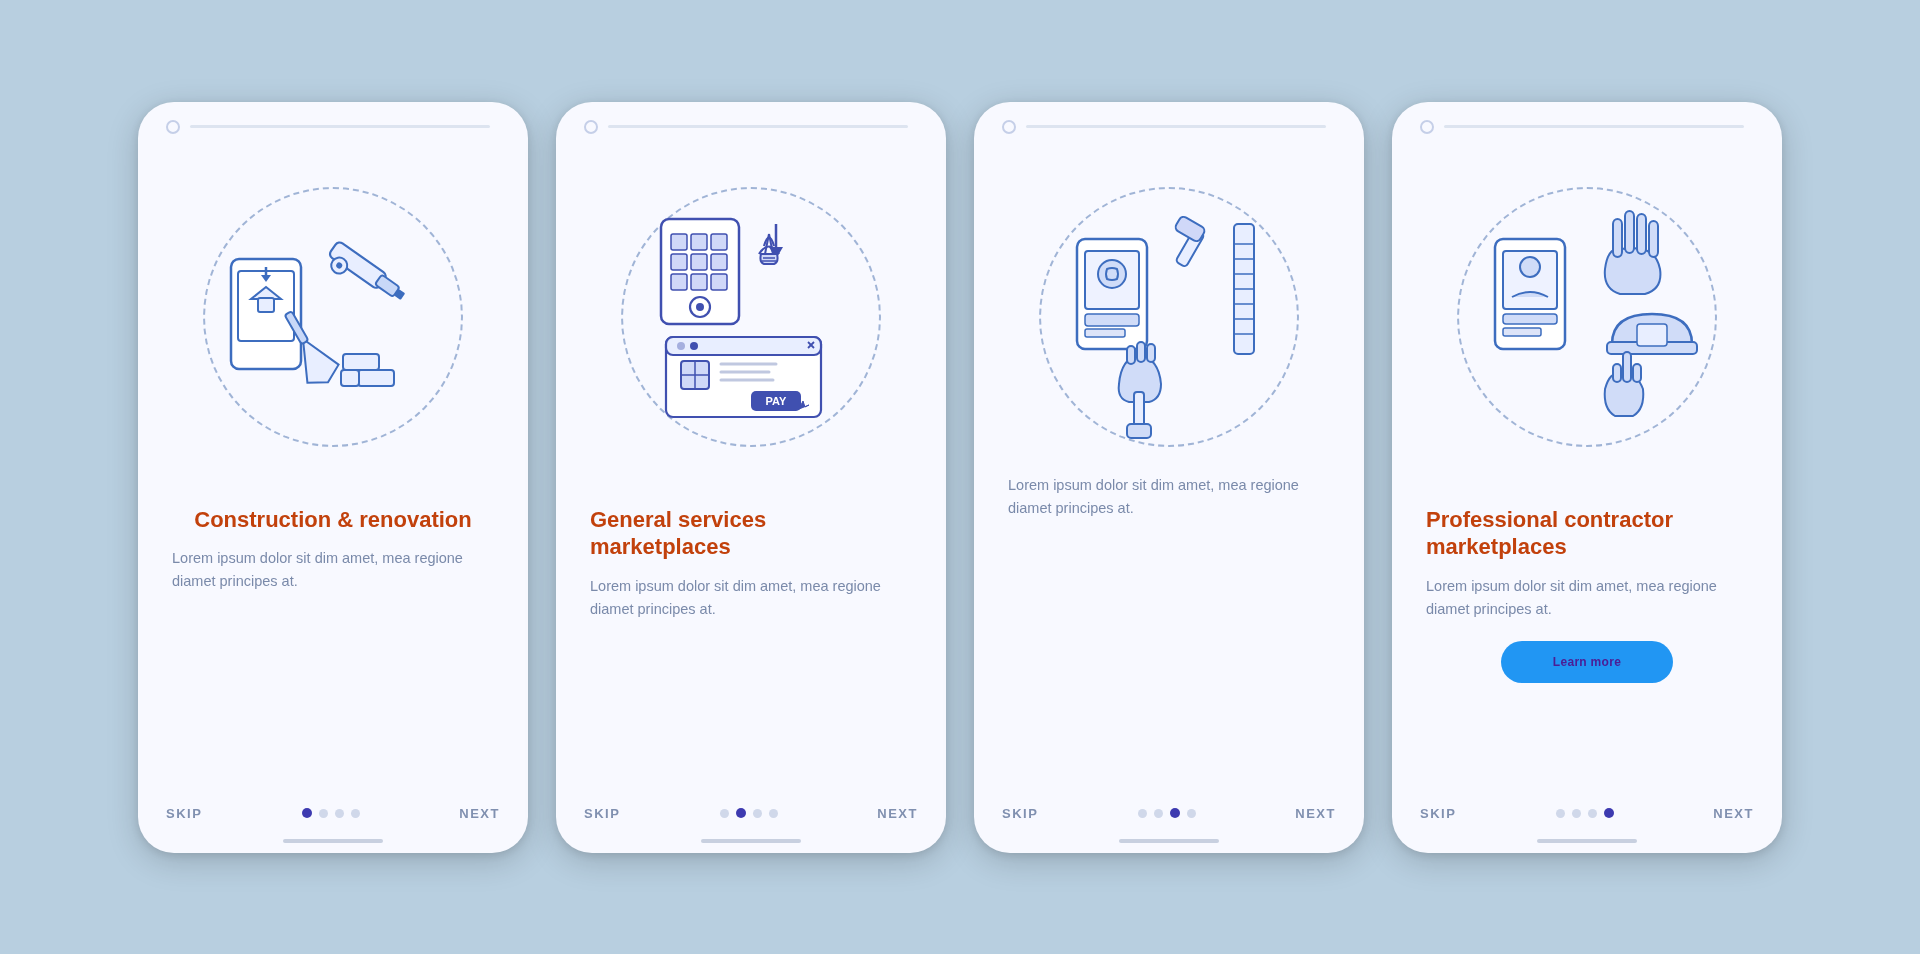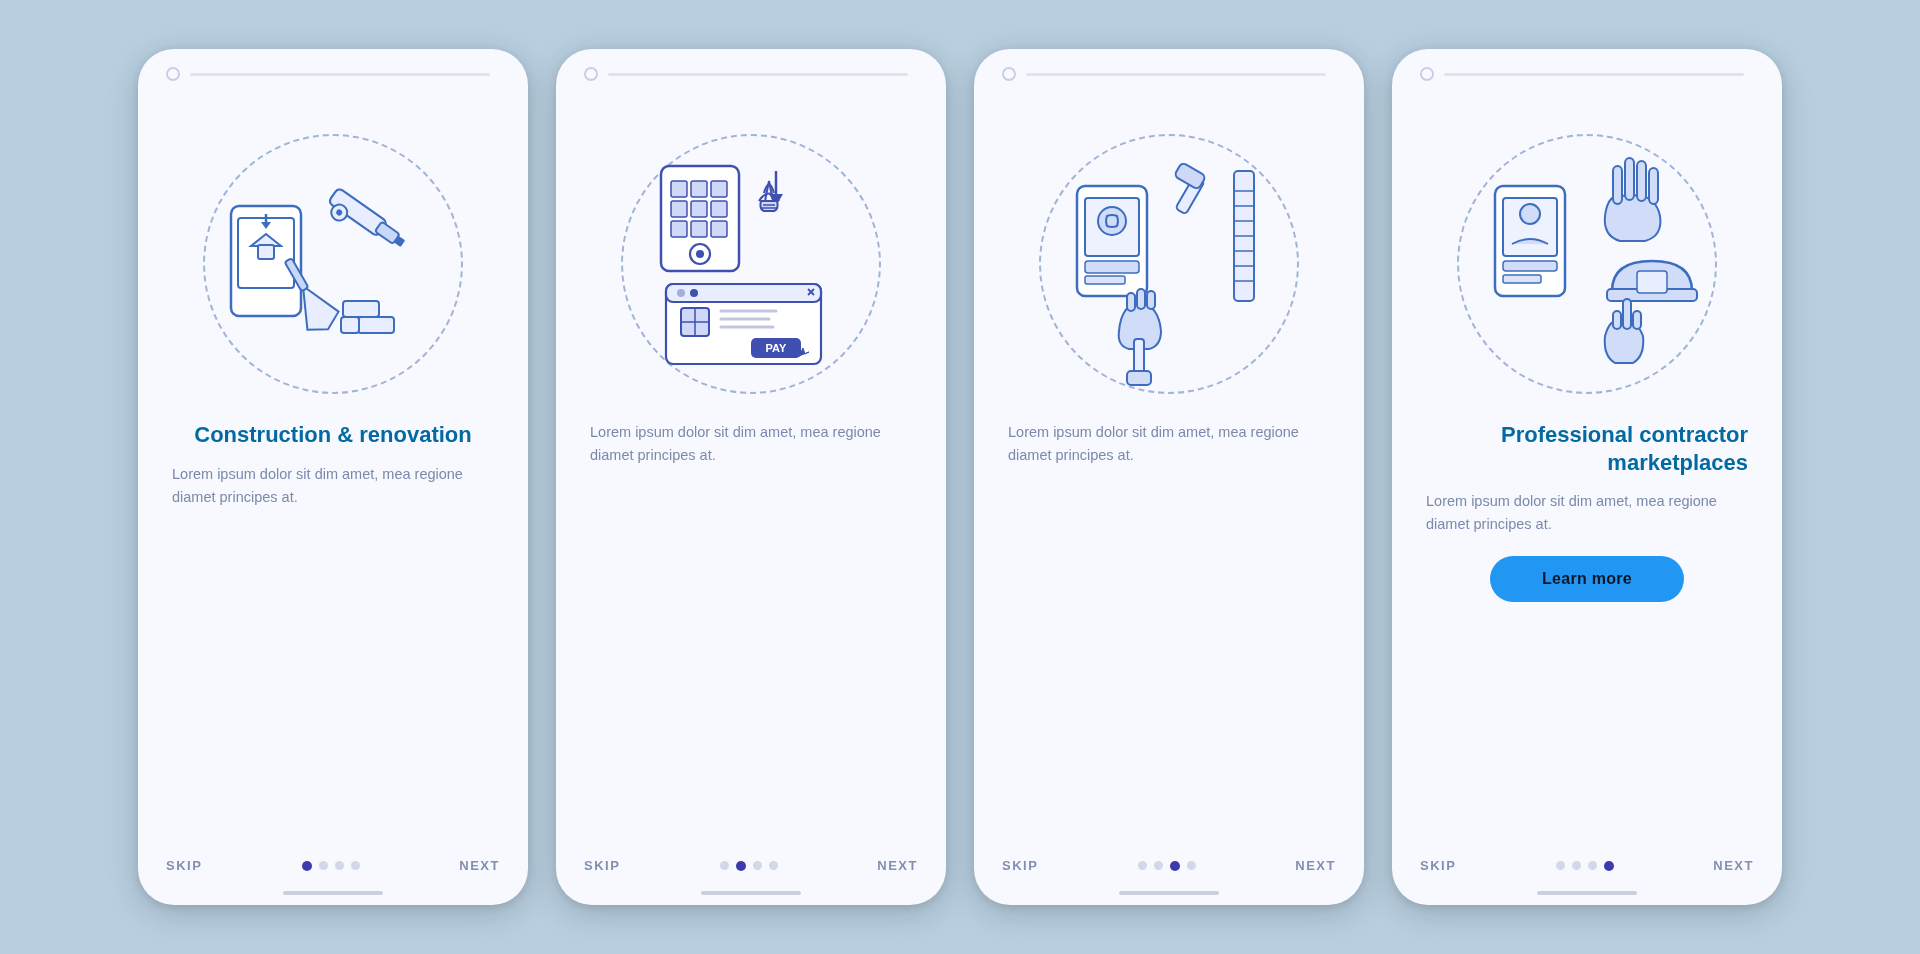--- a/index.html
+++ b/index.html
@@ -16,21 +16,21 @@
 
     .screens-container {
       display: flex;
       gap: 28px;
       align-items: center;
       justify-content: center;
     }
 
     .phone-screen {
       width: 390px;
-      height: 856px;
+      height: 751px;
       background: #f8f9ff;
       border-radius: 36px;
       box-shadow: 0 8px 32px rgba(0,0,0,0.18), 0 2px 8px rgba(0,0,0,0.10);
       display: flex;
       flex-direction: column;
       align-items: center;
       overflow: hidden;
       position: relative;
     }
 
@@ -101,41 +101,42 @@
       width: 100%;
       padding: 10px 34px 0 34px;
       display: flex;
       flex-direction: column;
       align-items: center;
     }
 
     .card-title {
       font-size: 22px;
       font-weight: 700;
-      color: #0369a1;
-      text-align: right;
+      color: #c2410c;
+      text-align: left;
       line-height: 1.25;
       margin-bottom: 14px;
+      margin-top: 32px;
     }
 
     .card-desc {
       font-size: 14.5px;
       color: #7a8aaa;
       text-align: left;
       line-height: 1.6;
       margin-bottom: 20px;
     }
 
     .learn-more-btn {
       background: #2196f3;
-      color: #0f172a;
+      color: #4c1d95;
       border: none;
       border-radius: 30px;
       padding: 14px 52px;
-      font-size: 16px;
+      font-size: 12px;
       font-weight: 600;
       cursor: pointer;
       margin-bottom: 8px;
       letter-spacing: 0.3px;
     }
 
     
     .bottom-nav {
       width: 100%;
       padding: 10px 28px 18px 28px;
@@ -299,20 +300,22 @@
           <line x1="100" y1="201" x2="152" y2="201" stroke="#c0c8e0" stroke-width="3" stroke-linecap="round"></line>
 
           <rect x="130" y="212" width="50" height="20" rx="5" fill="#4050b0"></rect>
           <text x="155" y="226" text-anchor="middle" font-size="11" font-weight="700" fill="white">PAY</text>
 
           <polygon points="178,230 182,222 184,228 188,226" fill="#4050b0" stroke="#4050b0" stroke-width="1"></polygon>
         </svg>
       </div>
     </div>
     <div class="content-area">
+      <div class="card-title">General services
+marketplaces</div>
       <div class="card-desc">Lorem ipsum dolor sit dim amet, mea regione diamet principes at.</div>
     </div>
     <div class="bottom-nav">
       <span class="nav-skip">SKIP</span>
       <div class="nav-dots">
         <div class="dot"></div>
         <div class="dot active"></div>
         <div class="dot"></div>
         <div class="dot"></div>
       </div>

